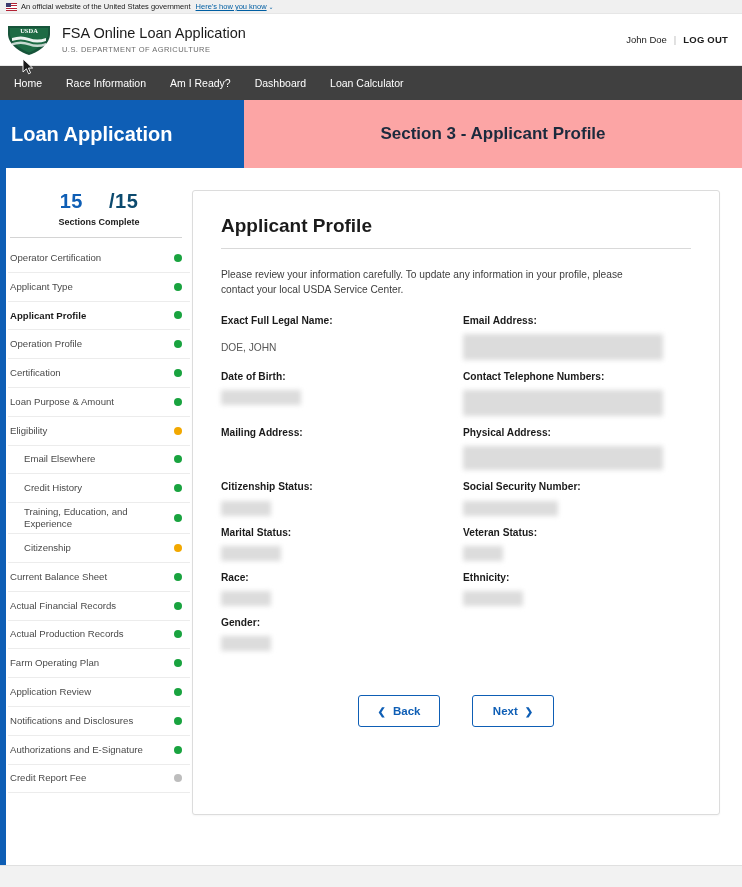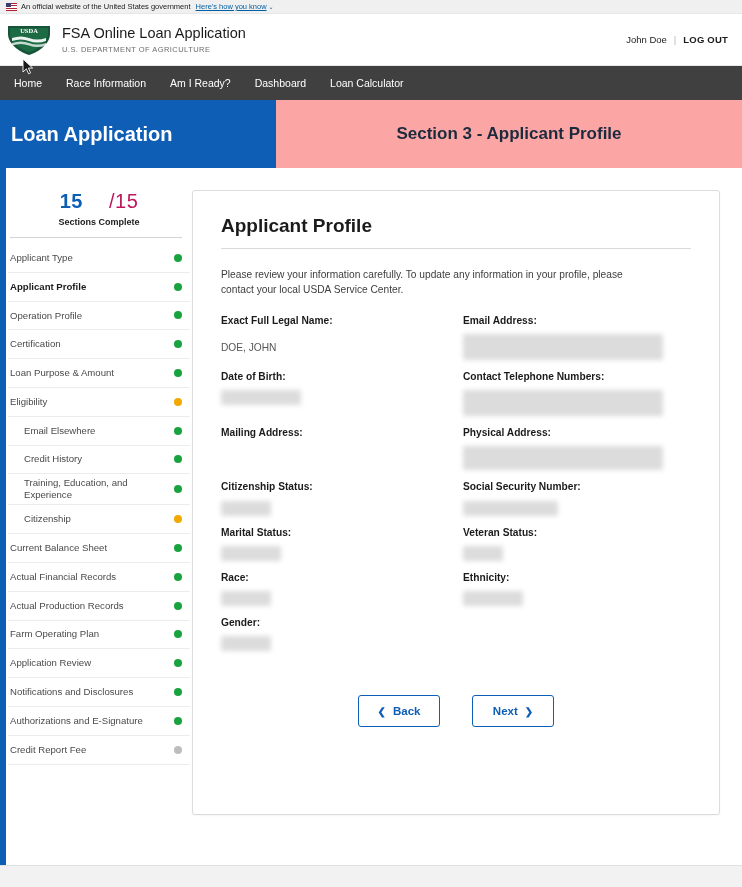--- a/index.html
+++ b/index.html
@@ -102,21 +102,21 @@
   .cursor-arrow {
     position: absolute;
     left: 22px; top: -8px;
     width: 12px; height: 18px;
     pointer-events: none;
   }
 
   
   .hero { height: 68px; display: flex; }
   .hero-left {
-    width: 276px;
+    width: 244px;
     background: #0e5eb5;
     color: #fff;
     display: flex;
     align-items: center;
     padding-left: 11px;
     font-size: 20px;
     font-weight: bold;
   }
   .hero-right {
     flex: 1;
@@ -134,21 +134,21 @@
 
   
   .sidebar { width: 190px; padding-left: 8px; }
   .progress-num {
     text-align: center;
     font-size: 20px;
     font-weight: bold;
     color: #0e5eb5;
     letter-spacing: 0.5px;
   }
-  .progress-num .total { color: #be185d; font-weight: normal; margin-left: 20px; }
+  .progress-num .total { color: #0c4a6e; font-weight: bold; margin-left: 20px; }
   .progress-label {
     text-align: center;
     font-size: 9px;
     color: #1b1b1b;
     font-weight: bold;
     margin-top: 4px;
   }
   .progress-rule {
     height: 1px;
     background: #d4d4d4;
@@ -336,20 +336,24 @@
 
     <div class="sidebar">
       <div class="progress-num">
         <span>15</span>
         <span class="total">/15</span>
       </div>
       <div class="progress-label">Sections Complete</div>
       <div class="progress-rule"></div>
       <ul class="nav-list">
         <li class="nav-row">
+          <span class="lbl">Operator Certification</span>
+          <span class="dot green"></span>
+        </li>
+        <li class="nav-row">
           <span class="lbl">Applicant Type</span>
           <span class="dot green"></span>
         </li>
         <li class="nav-row active">
           <span class="lbl">Applicant Profile</span>
           <span class="dot green"></span>
         </li>
         <li class="nav-row">
           <span class="lbl">Operation Profile</span>
           <span class="dot green"></span>

